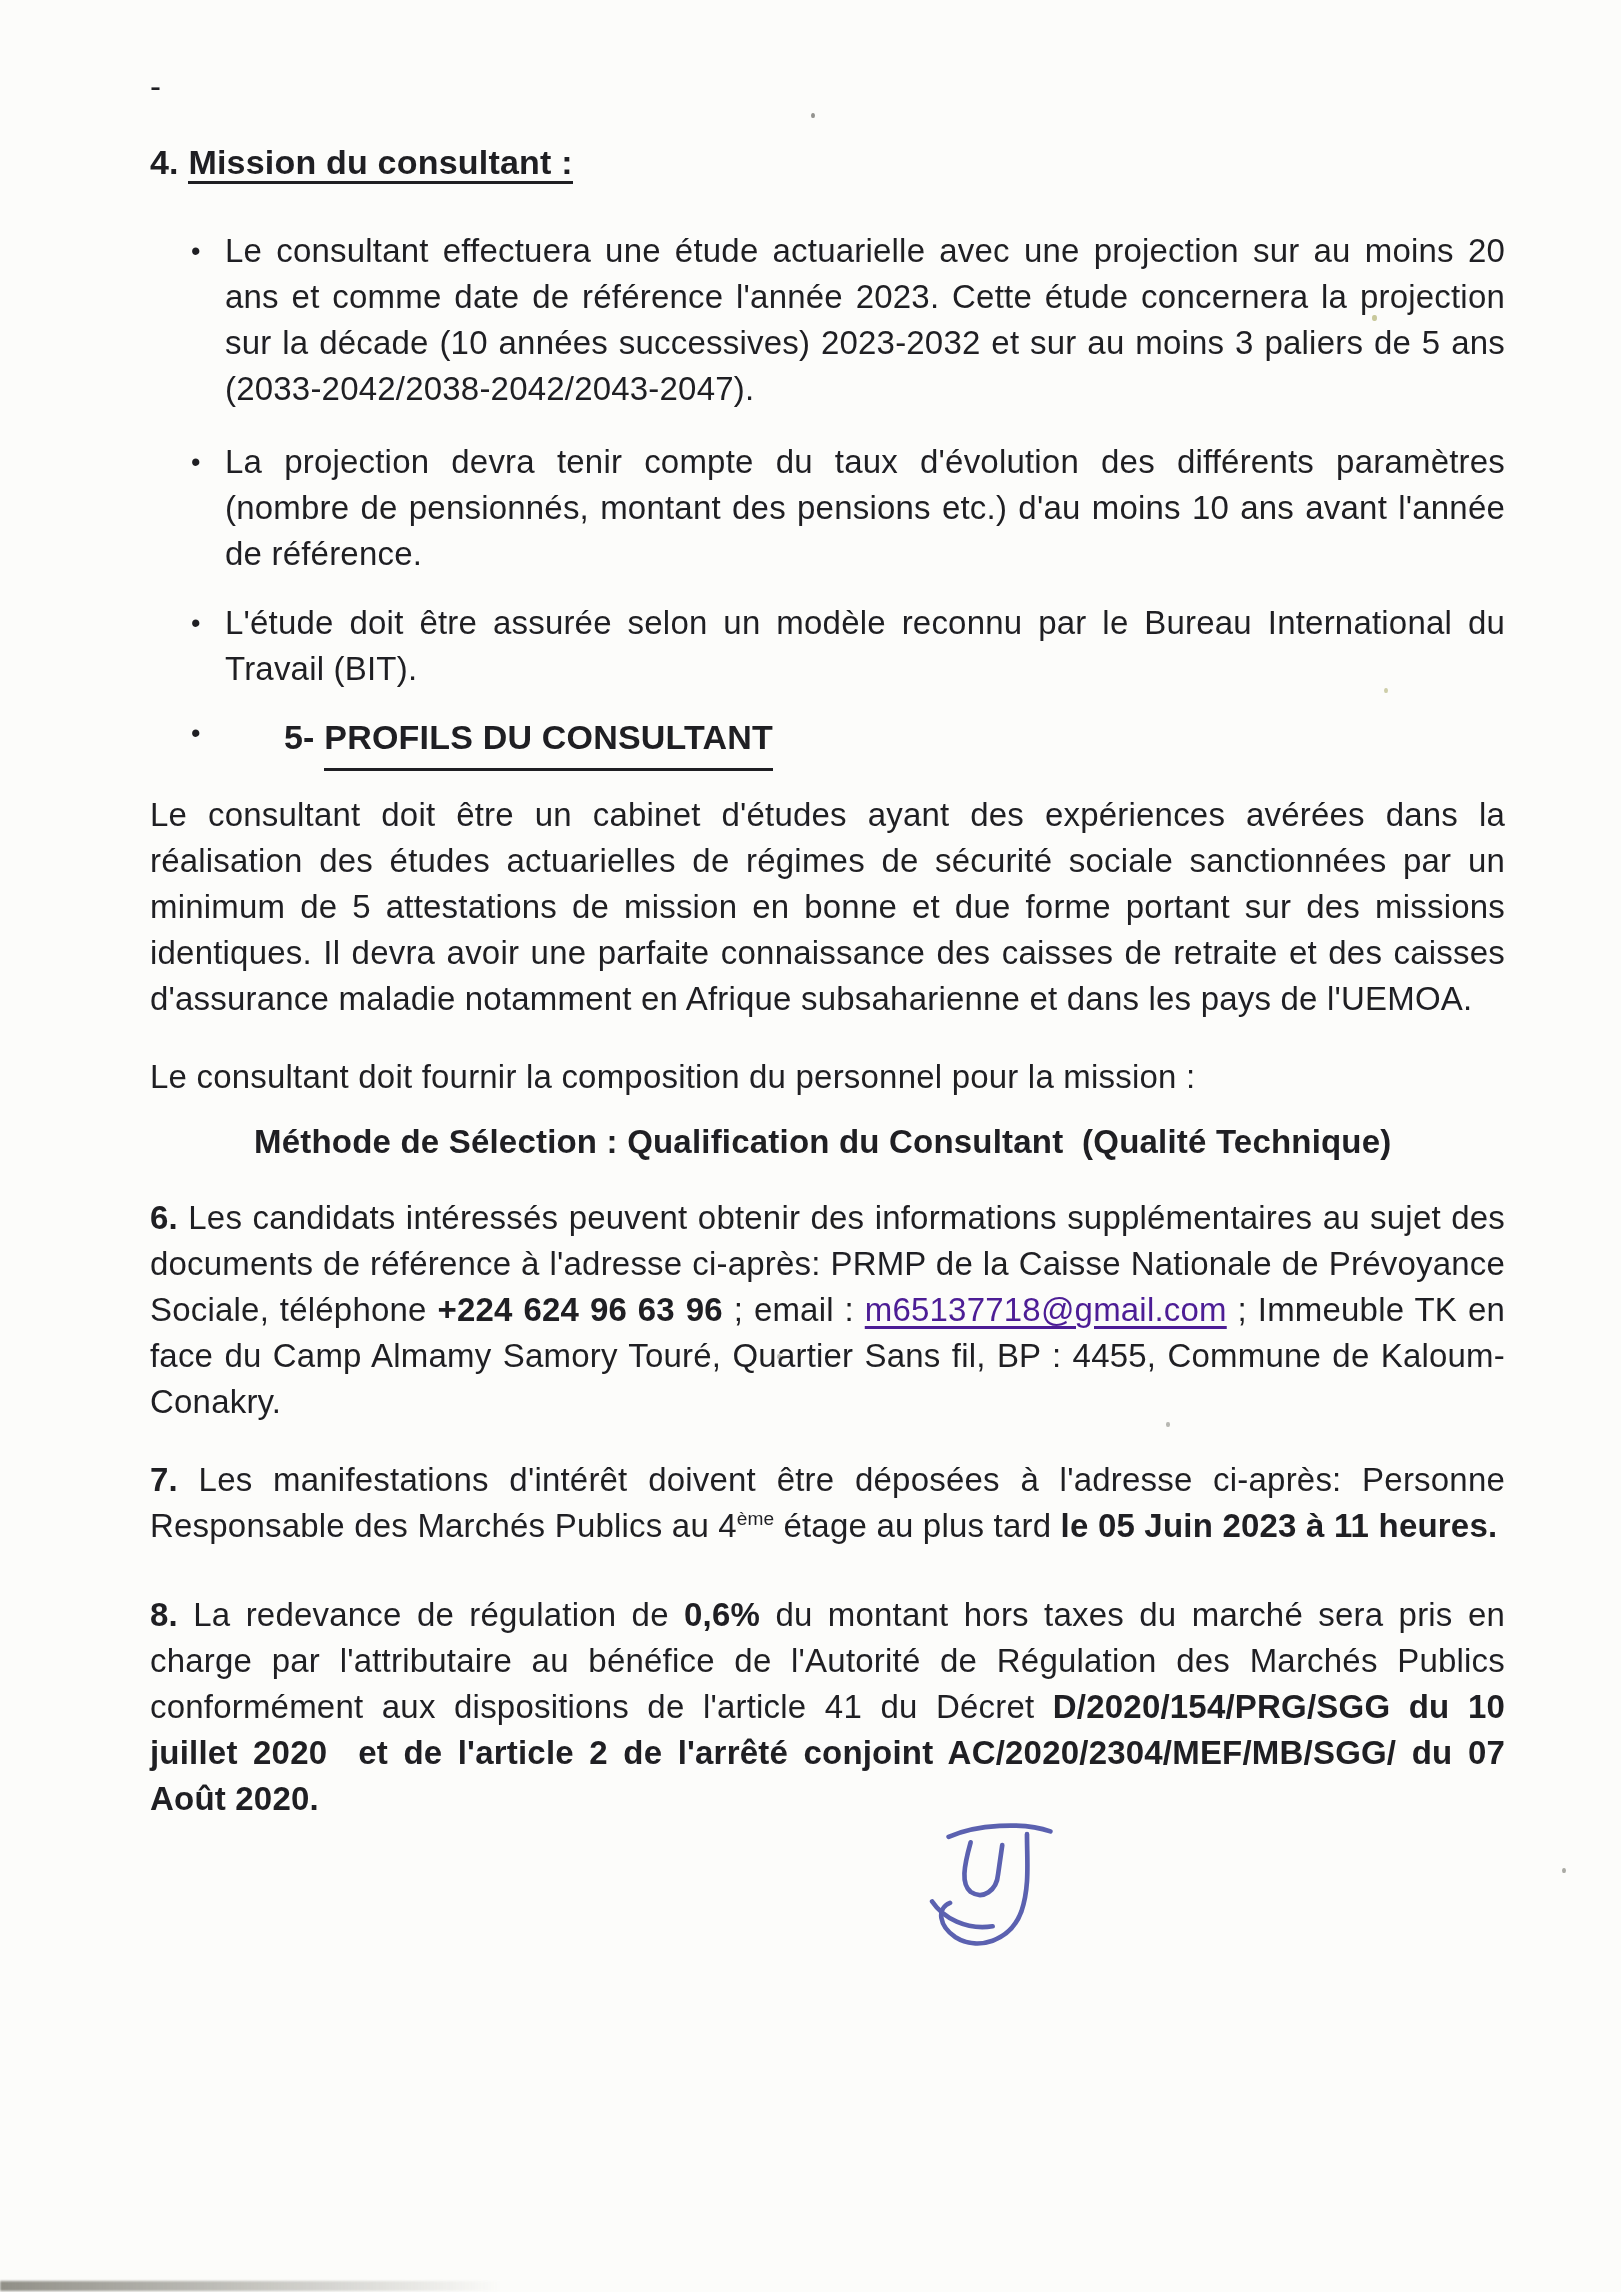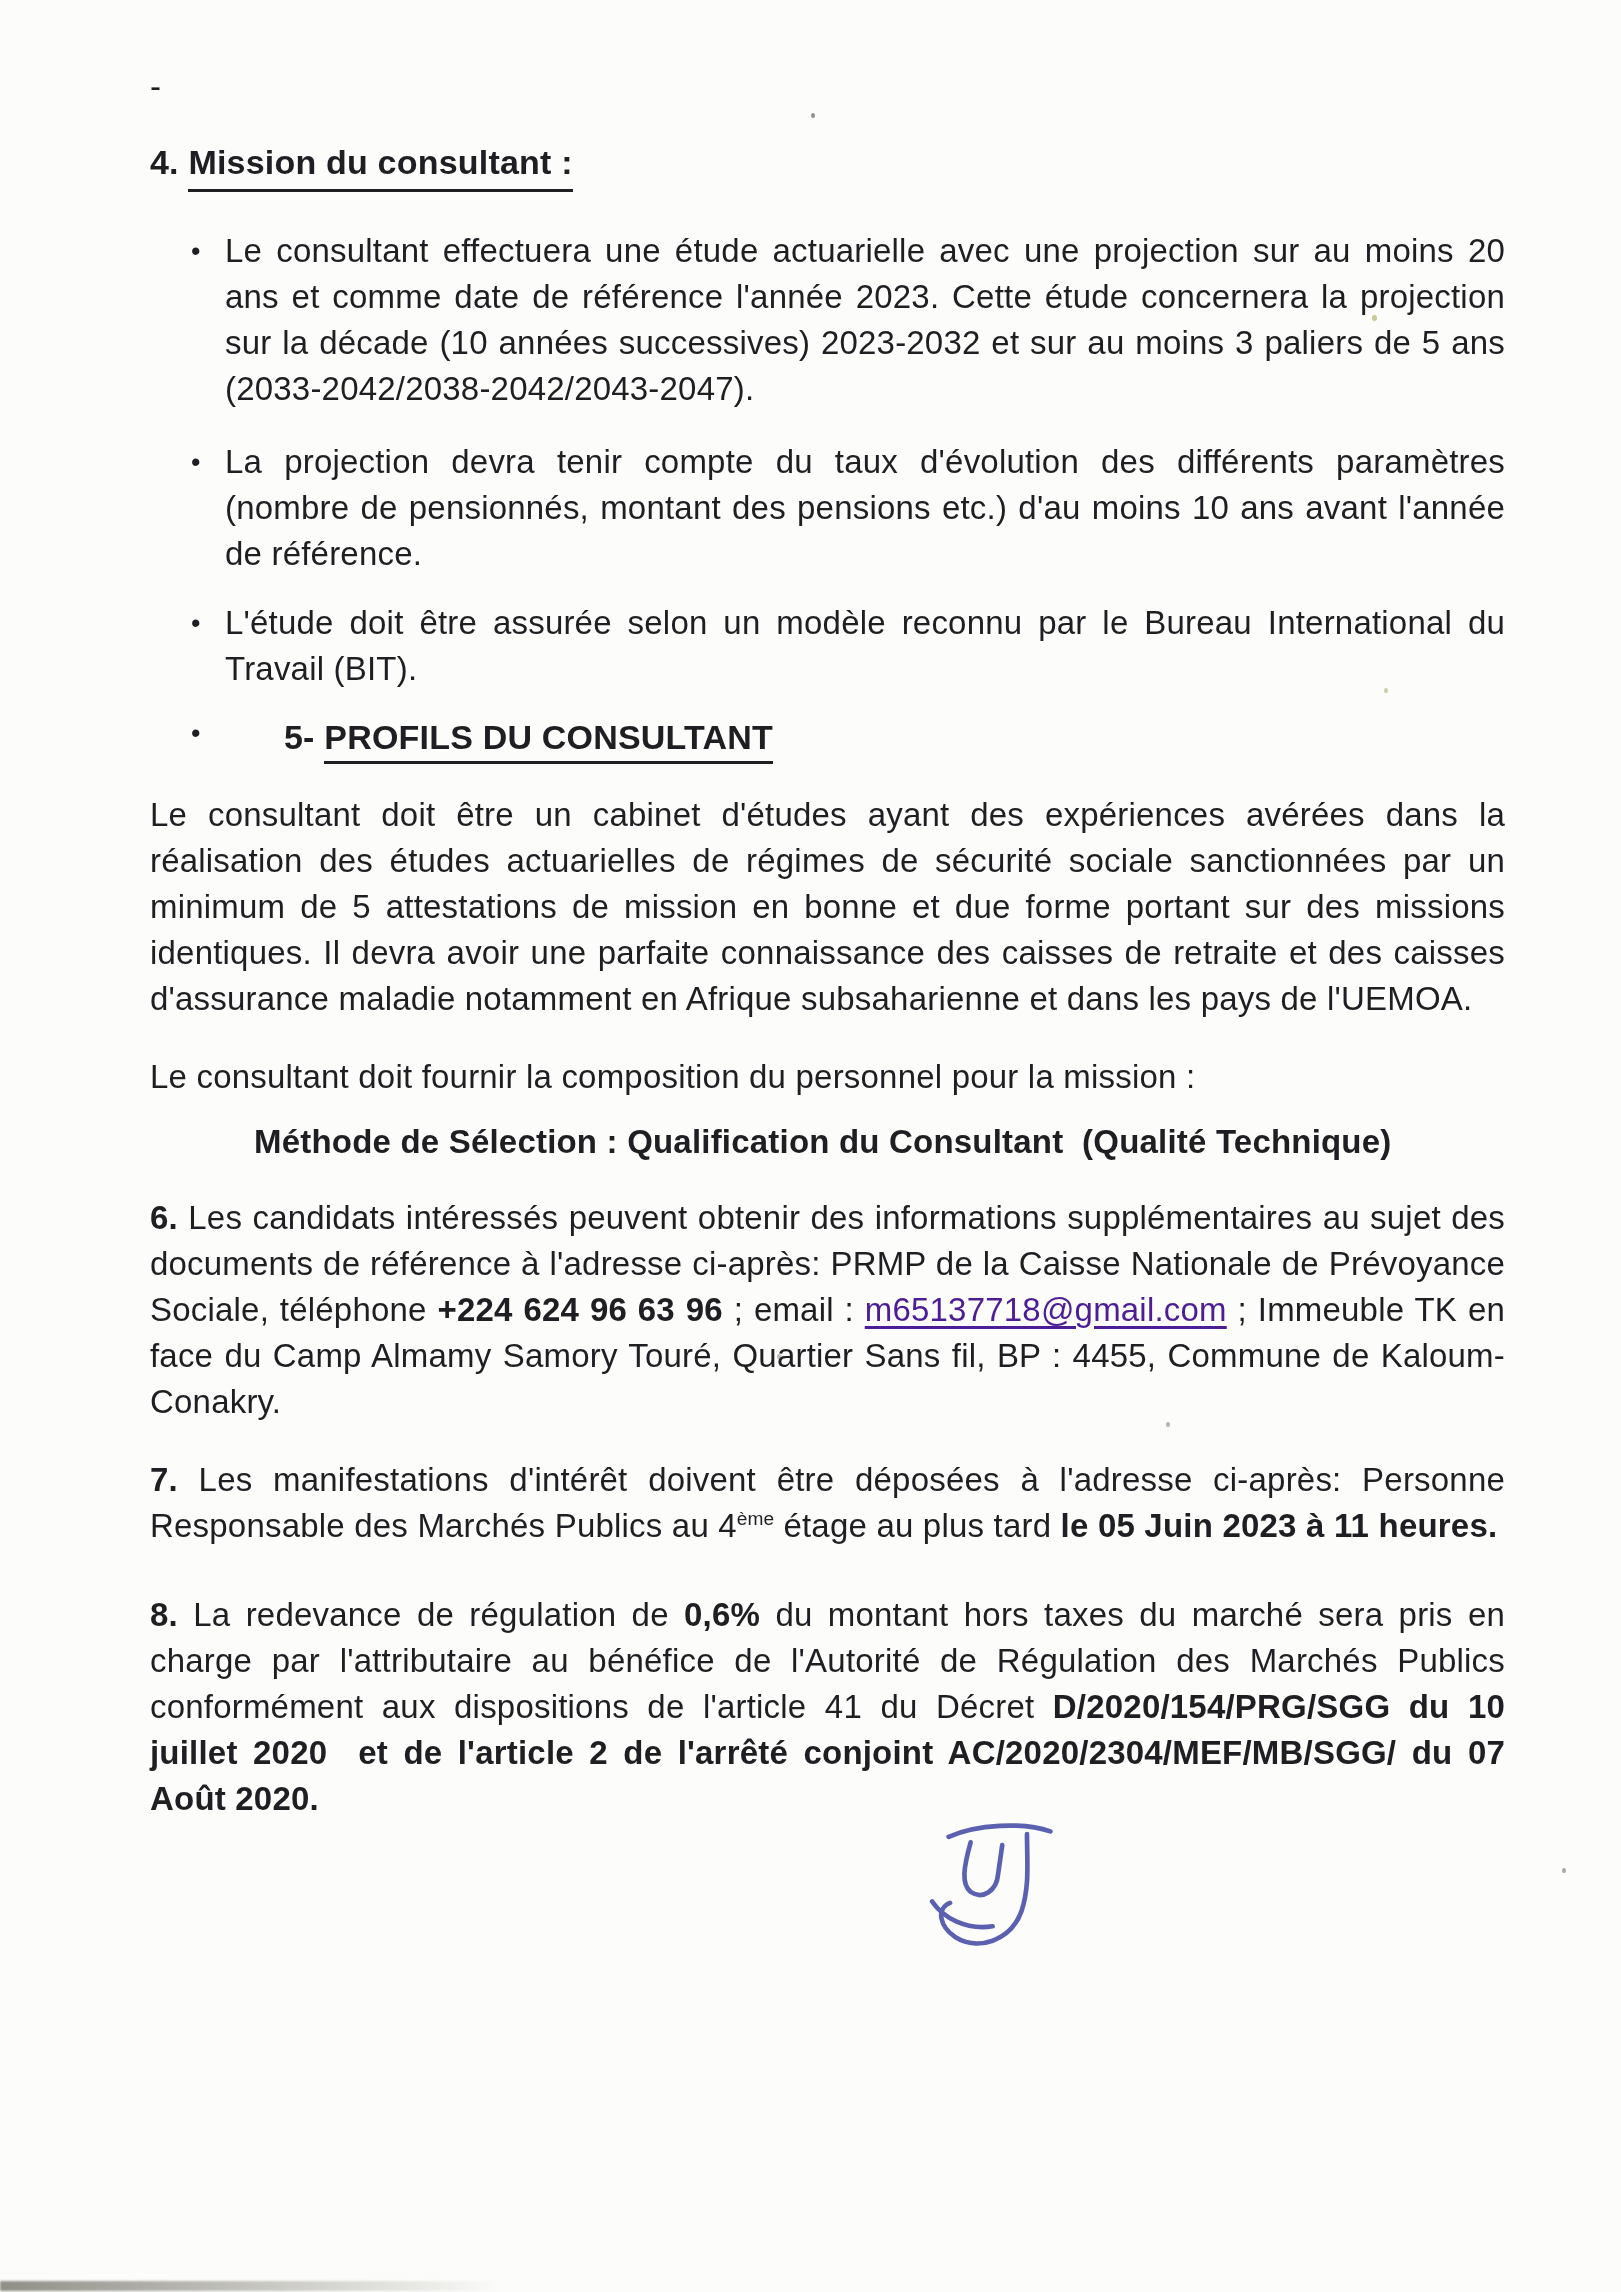--- a/index.html
+++ b/index.html
@@ -25,21 +25,21 @@
     padding-left:43px;
     text-align:justify;
   }
   .dash-item .marker{position:absolute;left:0;top:0;}
   
   .h4{
     margin-top:75px;
     font-weight:700;
     font-size:34px;
   }
-  .h4 .u{border-bottom:3.6px solid #1f1f23;padding-bottom:8px;}
+  .h4 .u{border-bottom:3.6px solid #1f1f23;padding-bottom:0;}
   
   .bullet{
     position:relative;
     padding-left:75px;
     text-align:justify;
   }
   .bullet .marker{
     position:absolute;left:41px;top:0;
     font-size:27px;
   }
@@ -47,21 +47,21 @@
   .b2{margin-top:27px;}
   .b3{margin-top:23px;}
   .b4{margin-top:18px;}
   
   .h5{
     margin-top:21.5px;
     margin-left:134px;
     font-weight:700;
     font-size:34px;
   }
-  .h5 .u{border-bottom:3.6px solid #1f1f23;padding-bottom:5px;}
+  .h5 .u{border-bottom:3.6px solid #1f1f23;padding-bottom:12px;}
   .p5{margin-top:32px;}
   .p-fournir{margin-top:32px;}
   .method{
     margin-top:19.7px;
     margin-left:104px;
     font-weight:700;
   }
   .p6{margin-top:30px;}
   .p7{margin-top:32px;}
   .p-ouv{margin-top:16px;}

